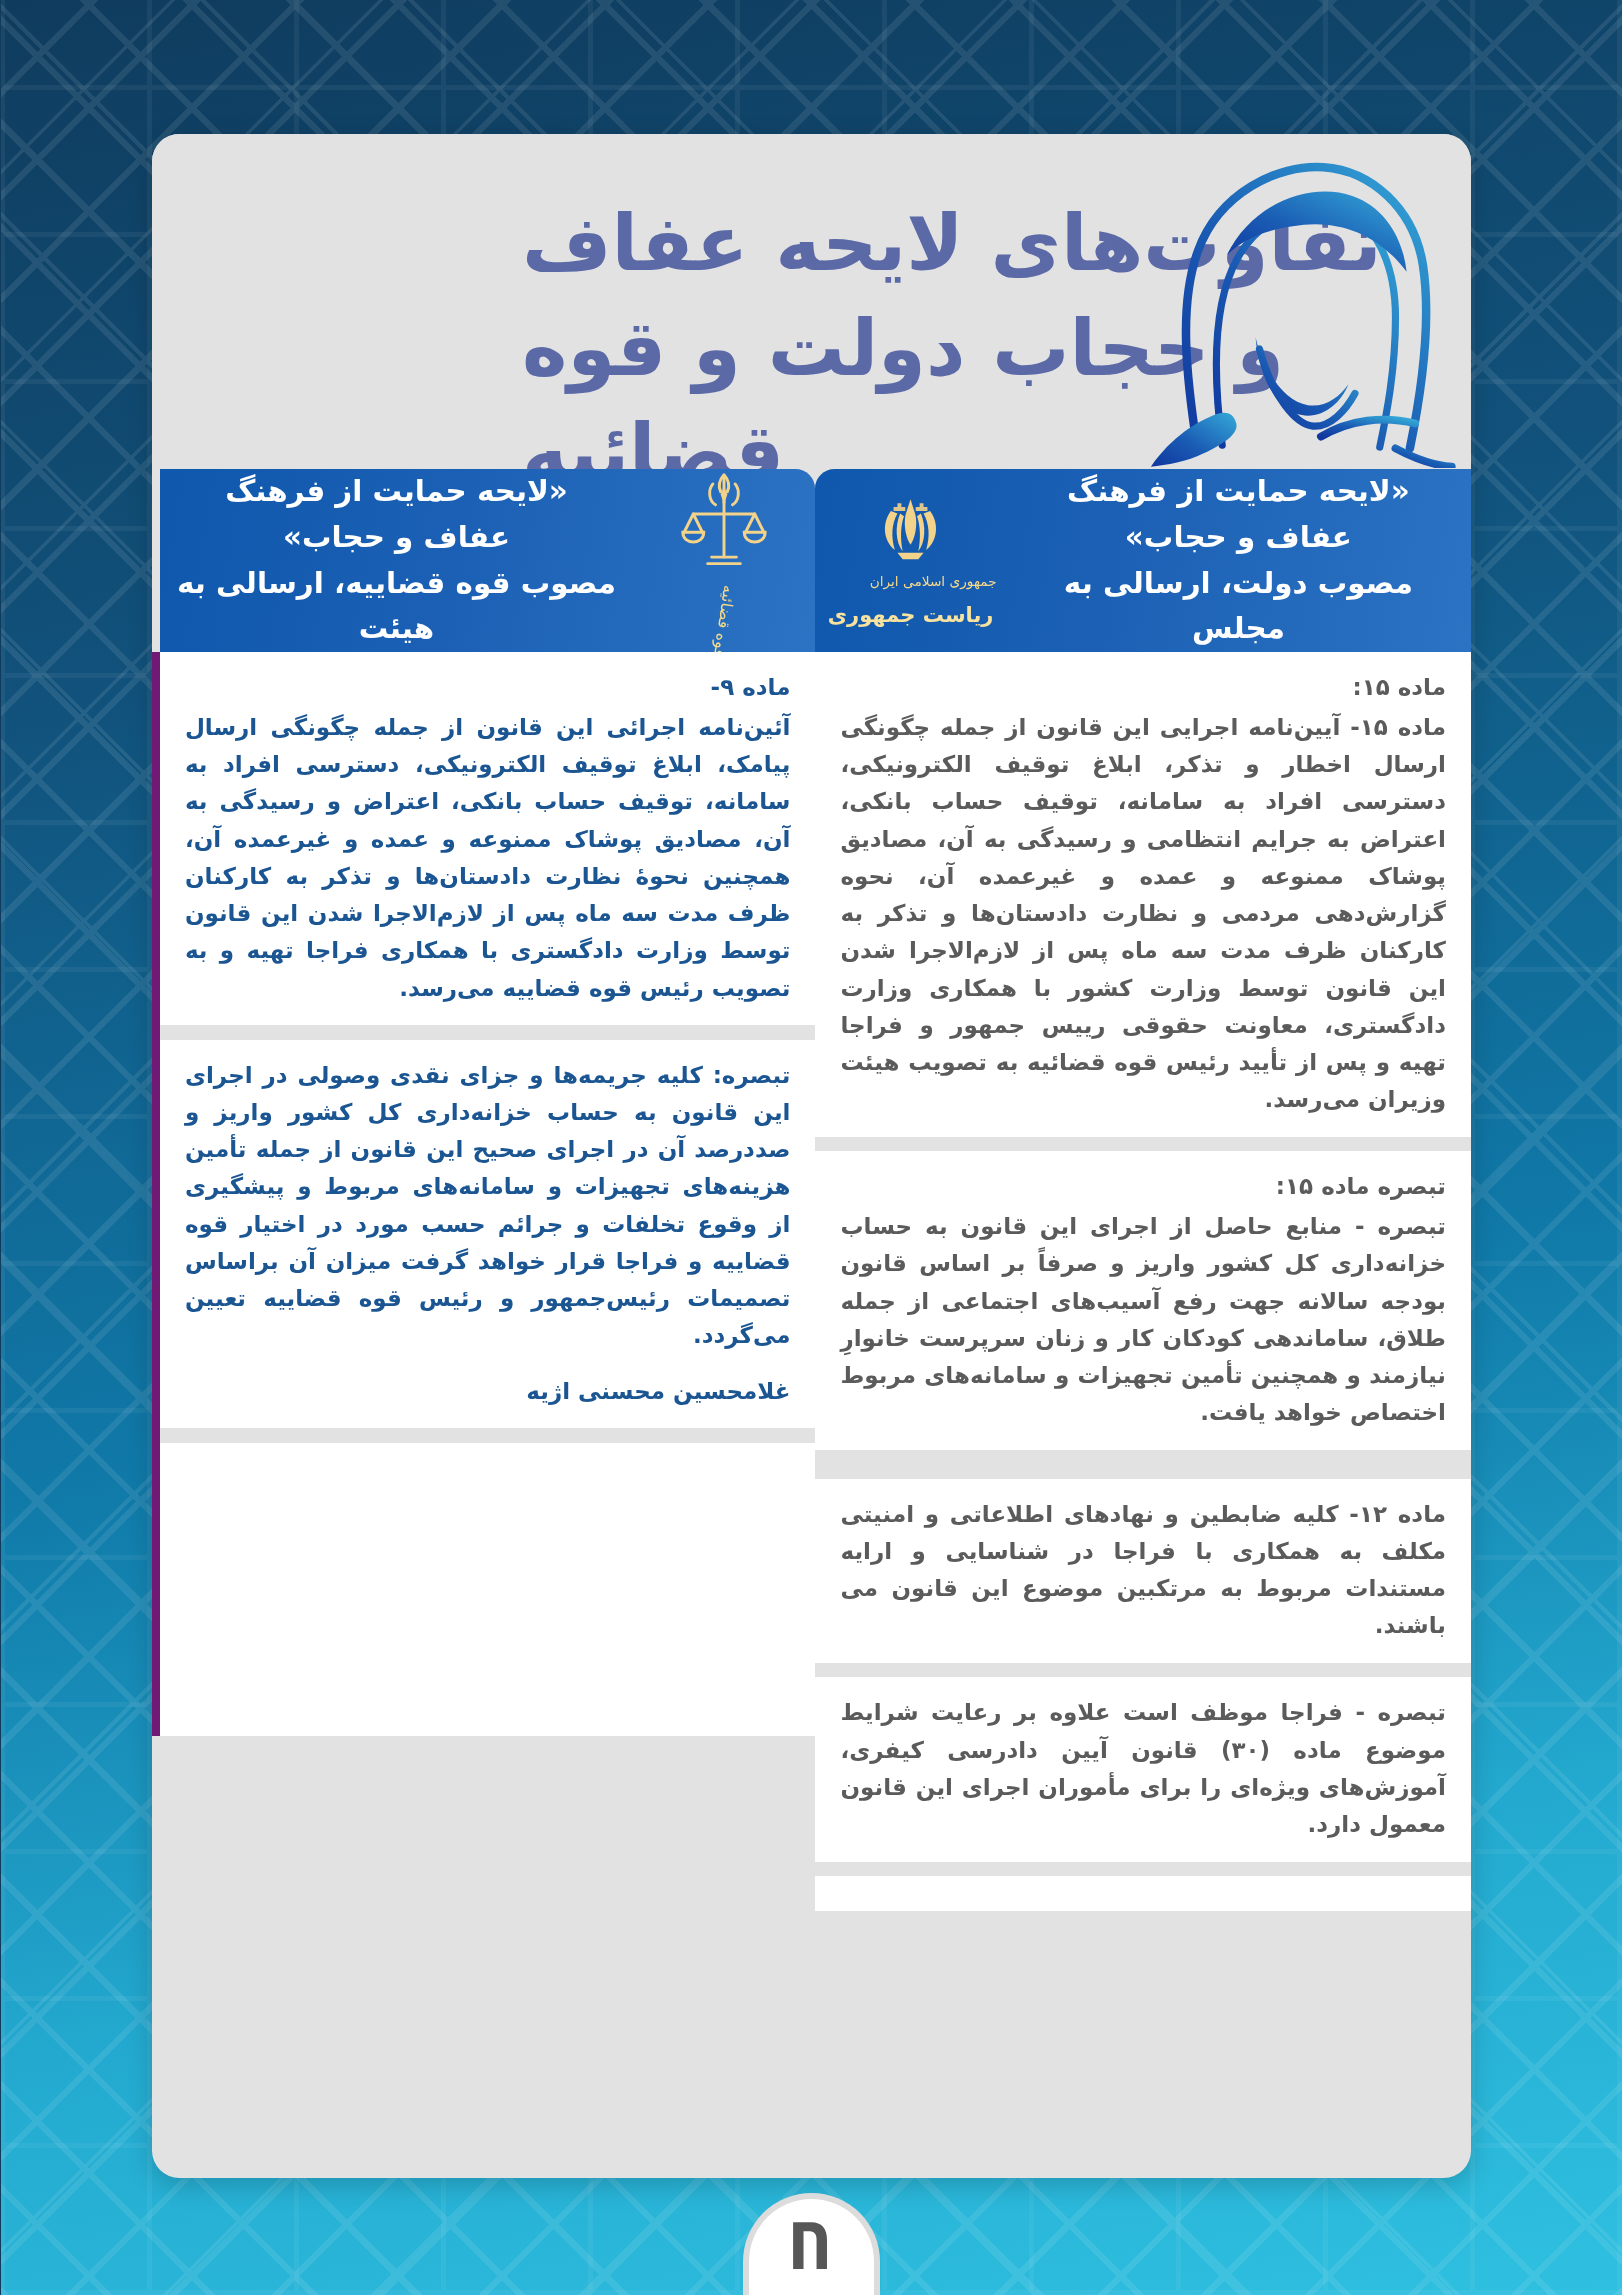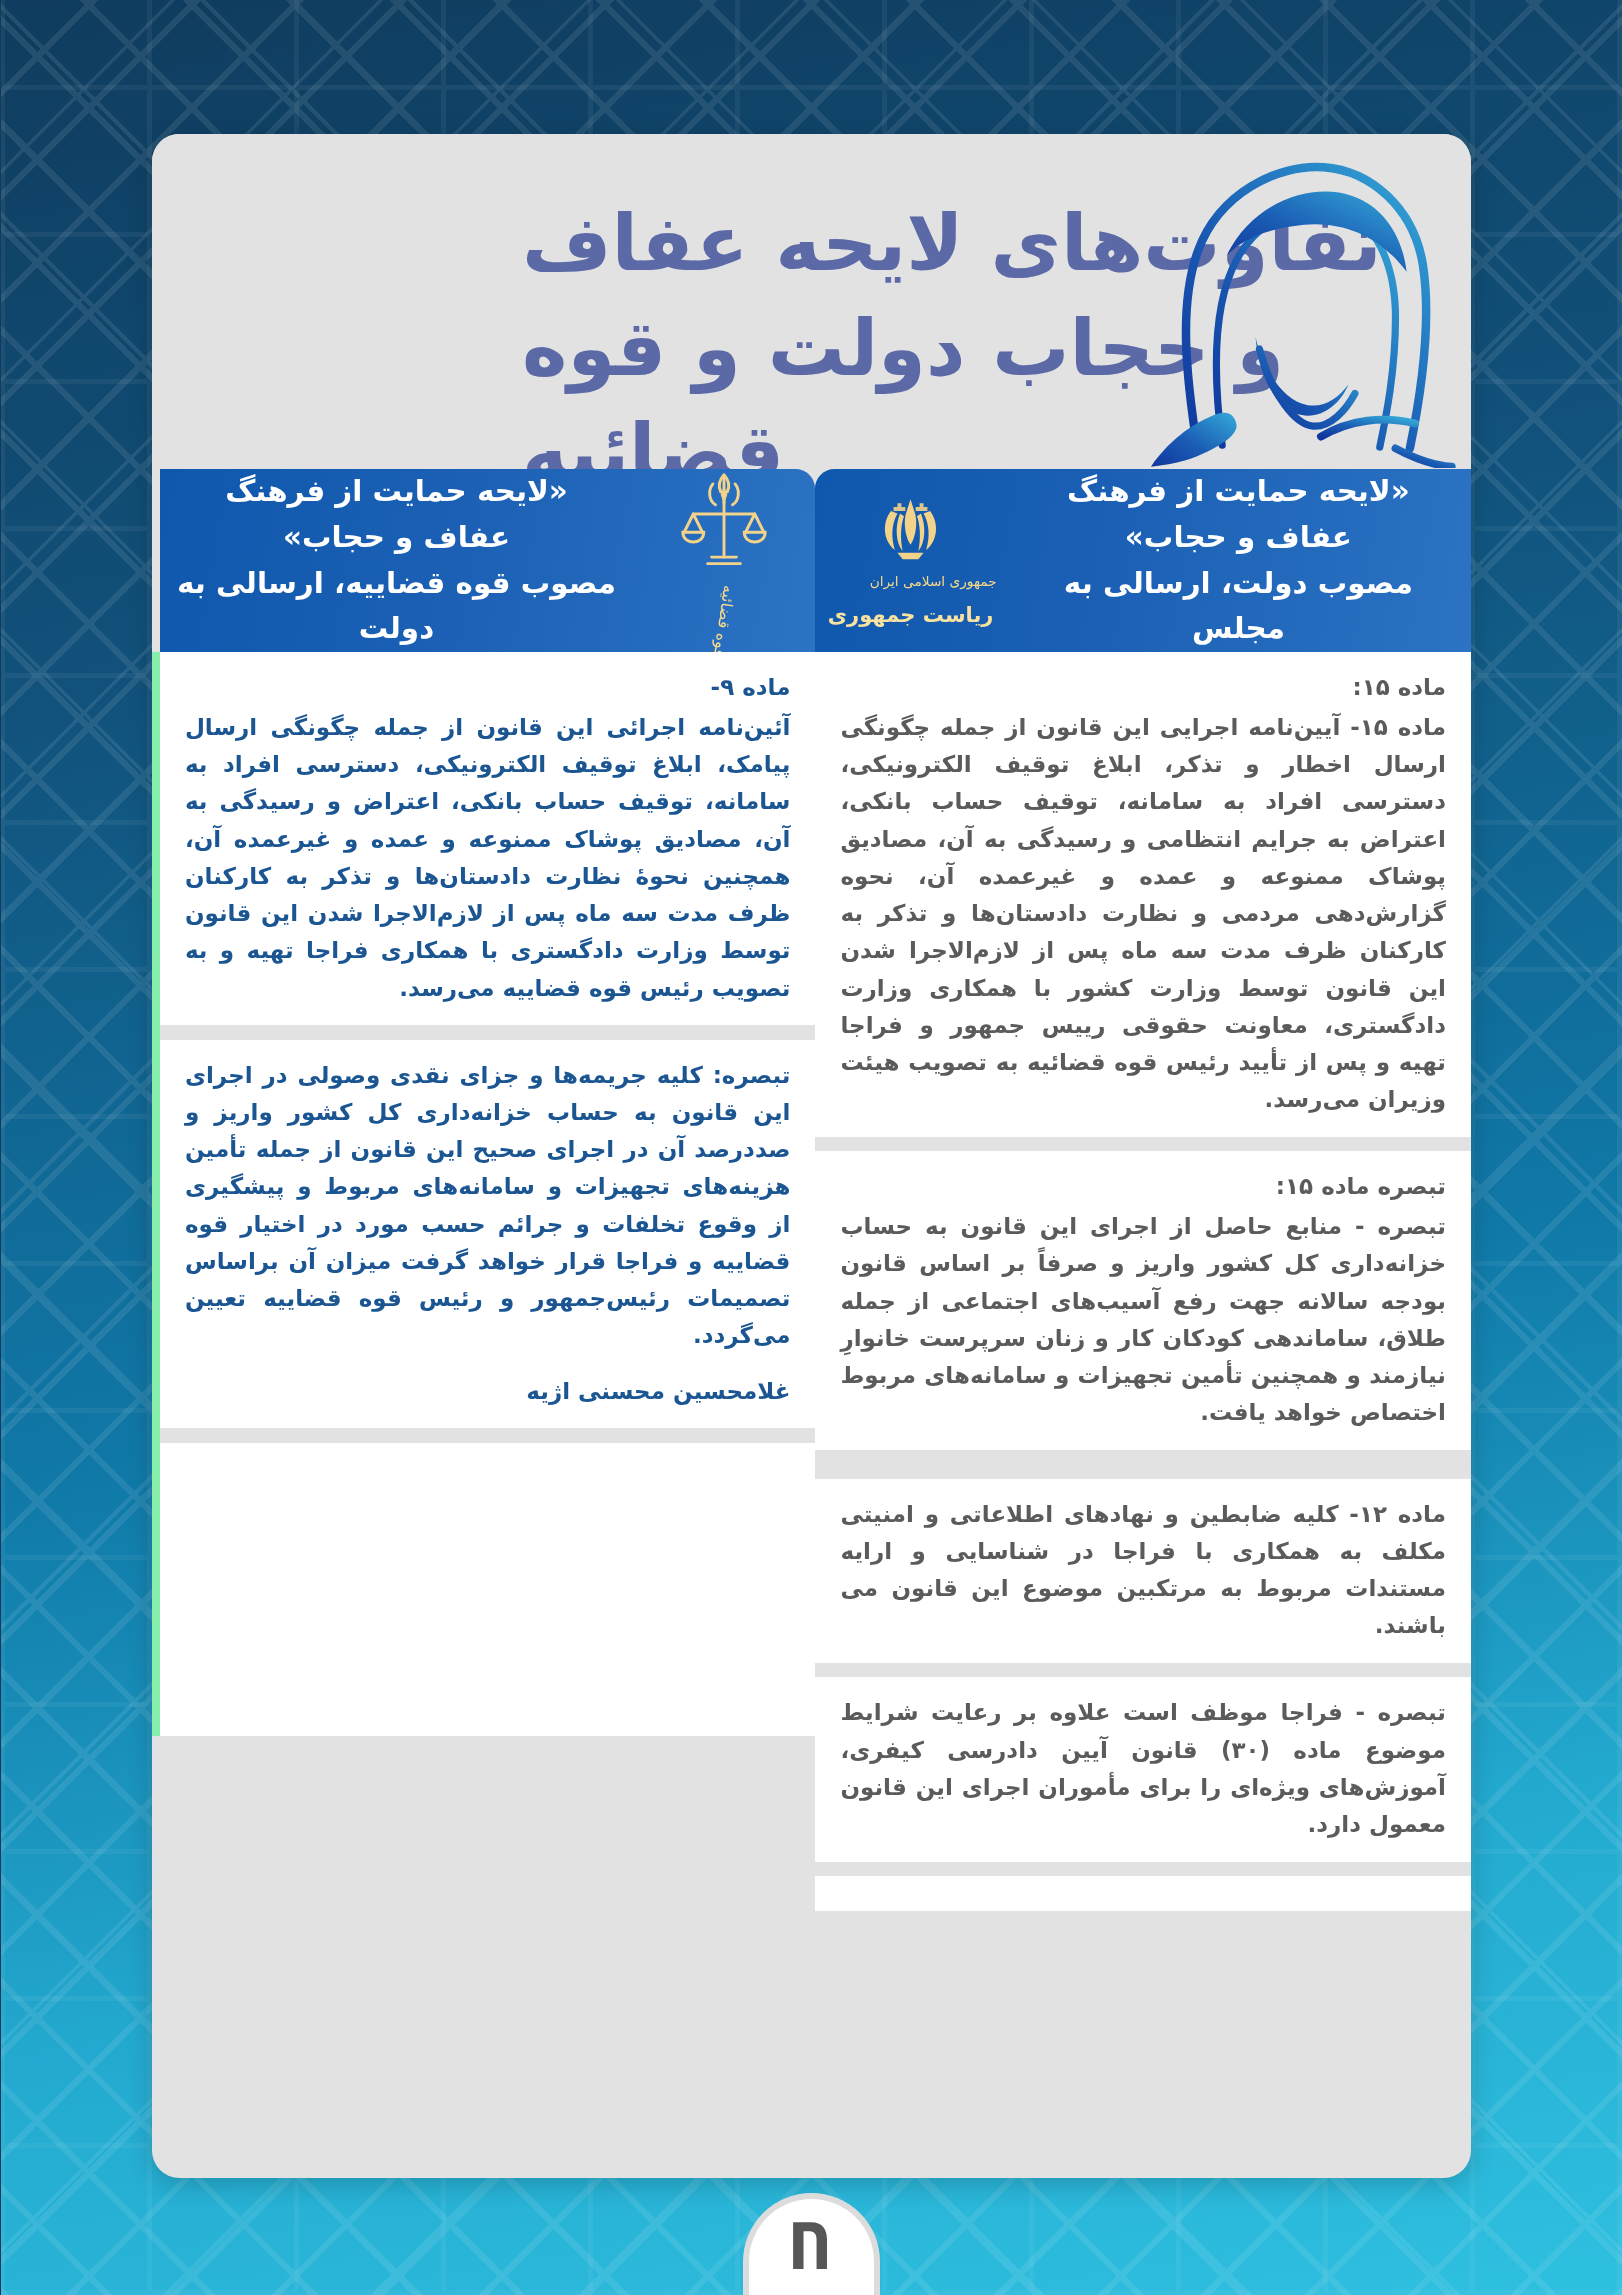--- a/index.html
+++ b/index.html
@@ -116,21 +116,22 @@
     text-align:center;
     direction:rtl;
     padding:0 17px;
   }
   .hdr-title .t2{display:block;}
 
   
   #body-cols{
     display:flex;flex-direction:row-reverse;
     height:1084px;
-    background:#86efac;
+    background:#701a75;
+    justify-content:center;
   }
   .col{
     flex:1 1 50%;
     background:#ffffff;
     display:flex;flex-direction:column;
   }
   .col.right{margin-left:7.9px;border-bottom-right-radius:21px;}
   .col.left{border-bottom-left-radius:21px;}
 
   .block{
@@ -232,21 +233,21 @@
             <path d="M106,104 C106,124 138,124 138,104Z"></path>
             <path d="M56,142 L94,142"></path>
             <path d="M50,152 L100,152"></path>
           </g>
           <path d="M70,46 L75,34 L80,46 L75,62Z" fill="#f3d28a"></path>
         </svg>
         <div class="emblem-vert">قوه قضائیه</div>
       </div>
       <div class="hdr-title">
         <span>«لایحه حمایت از فرهنگ عفاف و حجاب»</span>
-        <span class="t2">مصوب قوه قضاییه، ارسالی به دولت</span>
+        <span class="t2">مصوب قوه قضاییه، ارسالی به هیئت</span>
       </div>
     </div>
 
     <div class="hdr left">
       <div class="hdr-emblem">
         <svg width="79" height="73" viewBox="0 0 120 112" aria-hidden="true">
           <g fill="#f3d28a">
             <path d="M60,8 L67,30 C70,40 70,62 60,78 C50,62 50,40 53,30Z"></path>
             <path d="M30,26 C16,44 18,72 36,86 C30,66 31,46 40,30Z"></path>
             <path d="M90,26 C104,44 102,72 84,86 C90,66 89,46 80,30Z"></path>

